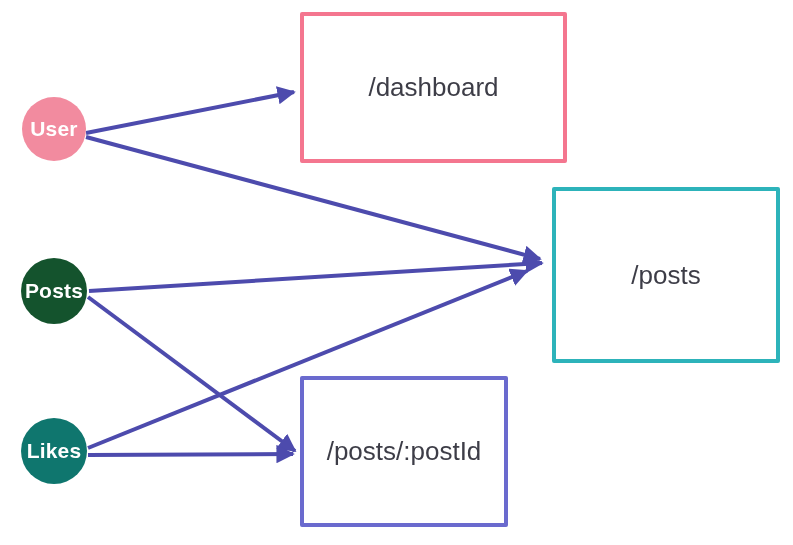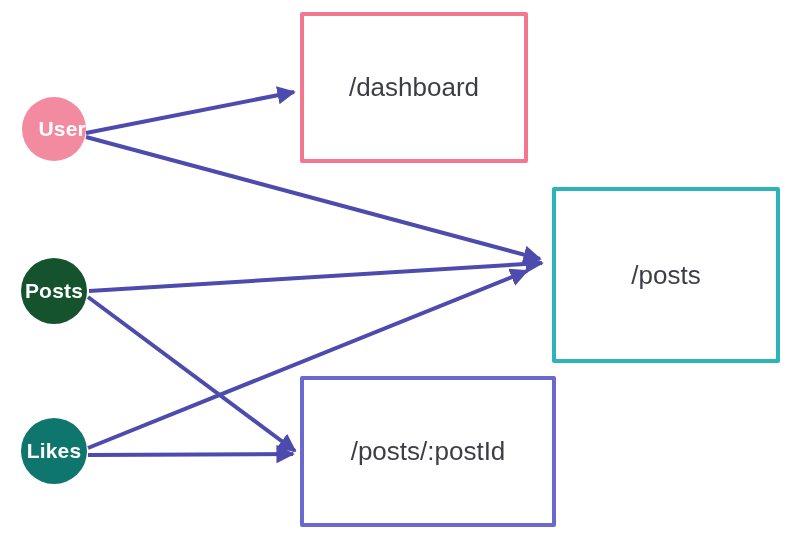--- a/index.html
+++ b/index.html
@@ -64,33 +64,33 @@
     <g id="edge-group">
         <line x1="86" y1="133" x2="294" y2="92" stroke="#4d4bad" stroke-width="4" marker-end="url(#arrowhead)"></line>
         <line x1="86" y1="137" x2="540" y2="259" stroke="#4d4bad" stroke-width="4" marker-end="url(#arrowhead)"></line>
         <line x1="89" y1="291" x2="542" y2="263" stroke="#4d4bad" stroke-width="4" marker-end="url(#arrowhead)"></line>
         <line x1="88" y1="297" x2="295" y2="451" stroke="#4d4bad" stroke-width="4" marker-end="url(#arrowhead)"></line>
         <line x1="88" y1="448" x2="527" y2="271" stroke="#4d4bad" stroke-width="4" marker-end="url(#arrowhead)"></line>
         <line x1="88" y1="455" x2="293" y2="454" stroke="#4d4bad" stroke-width="4" marker-end="url(#arrowhead)"></line>
       </g>
   </svg>
 
-  <div class="entity-circle" style="left: 22px; top: 97px; height: 64px; width: 64px; background: rgb(242, 139, 159); justify-content: flex-end;">
+  <div class="entity-circle" style="left: 22px; top: 97px; height: 64px; width: 64px; background: rgb(242, 139, 159);">
     <span>User</span>
   </div>
   <div class="entity-circle" style="left: 21px; top: 258px; height: 66px; width: 66px; background: #14532d;">
     <span>Posts</span>
   </div>
   <div class="entity-circle" style="left: 21px; top: 418px; height: 66px; width: 66px; background: #0f766e;">
     <span>Likes</span>
   </div>
 
-  <div class="route-box" style="left: 300px; top: 12px; width: 228px; height: 151px; border-color: rgb(244, 118, 143);">
+  <div class="route-box" style="left: 300px; top: 12px; width: 267px; height: 151px; border-color: rgb(244, 118, 143);">
     <span>/dashboard</span>
   </div>
   <div class="route-box" style="left: 552px; top: 187px; width: 228px; height: 176px; border-color: rgb(45, 179, 186);">
     <span>/posts</span>
   </div>
-  <div class="route-box" style="left: 300px; top: 376px; width: 256px; height: 151px; border-color: rgb(106, 106, 206);">
+  <div class="route-box" style="left: 300px; top: 376px; width: 208px; height: 151px; border-color: rgb(106, 106, 206);">
     <span>/posts/:postId</span>
   </div>
 
 </div>
 
 </body></html>

